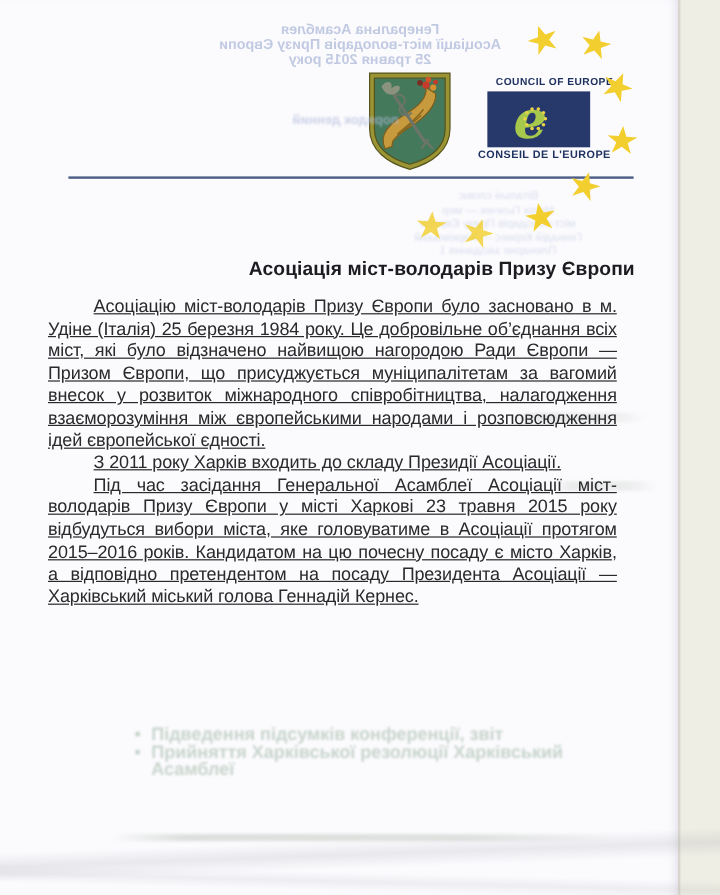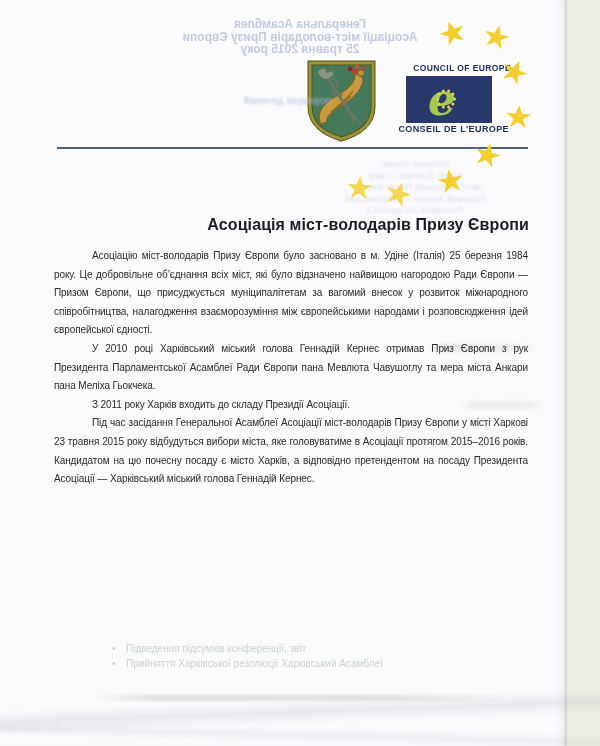--- a/index.html
+++ b/index.html
@@ -38,46 +38,46 @@
     clip-path:polygon(50% 0%,63% 36%,100% 36%,69% 58%,82% 95%,50% 72%,18% 95%,31% 58%,0% 36%,37% 36%);
   }
   .star.dim{opacity:.82;}
   
   .doc-title{
     position:absolute;left:55px;top:205px;width:474px;text-align:right;
     font-size:16px;font-weight:bold;color:var(--title-ink,#1c1c20);
     letter-spacing:.1px;z-index:4;
   }
   .body-text{
-    position:absolute;left:54px;top:247px;width:474px;z-index:4;
-    font-size:10px;line-height:18.6px;color:var(--ink,#2a2a2d);
-    text-align:justify;letter-spacing:-0.1px;
+    position:absolute;left:40px;top:247px;width:474px;z-index:4;
+    font-size:15px;line-height:18.6px;color:var(--ink,#2a2a2d);
+    text-align:justify;letter-spacing:-0.1px;text-decoration:underline;
   }
   .body-text p{margin:0;text-indent:38px;}
   
   .bleed-top{
     position:absolute;left:140px;top:18px;width:320px;text-align:center;
     transform:scaleX(-1);color:var(--bleed-blue,#b3bfdc);
     font-weight:bold;font-size:12px;line-height:12.5px;
     filter:blur(.6px);opacity:.8;z-index:1;
   }
   .bleed-frag{
     position:absolute;left:228px;top:94px;width:120px;text-align:center;
     transform:scaleX(-1);color:var(--bleed-blue,#b3bfdc);
     font-size:11px;font-weight:bold;filter:blur(.8px);opacity:.65;z-index:1;
   }
   .bleed-mid{
     position:absolute;left:290px;top:158px;width:250px;text-align:center;
     transform:scaleX(-1);color:var(--bleed-blue,#b3bfdc);
     font-size:9.5px;line-height:11.5px;filter:blur(1px);opacity:.45;z-index:1;
   }
   .bleed-bottom{
-    position:absolute;left:112px;top:642px;width:400px;z-index:1;
-    color:var(--bleed-green,#a9bfae);font-size:10px;line-height:14.5px;
-    filter:blur(.7px);opacity:.62;
+    position:absolute;left:112px;top:606px;width:400px;z-index:1;
+    color:var(--bleed-green,#a9bfae);font-size:15px;line-height:14.5px;
+    filter:blur(.7px);opacity:.62;font-weight:bold;
   }
   .bleed-bottom .b-line{padding-left:14px;position:relative;}
   .bleed-bottom .b-line.bullet::before{
     content:"•";position:absolute;left:0;top:0;
   }
   .smudge{
     position:absolute;left:92px;top:695px;width:420px;height:6px;z-index:1;
     background:linear-gradient(90deg,transparent,#aeb8ab 15%,#b5bdb2 70%,transparent);
     filter:blur(1.4px);opacity:.4;
   }
@@ -160,21 +160,20 @@
 <div class="star" style="left:438px;top:169px;transform:rotate(-10deg);"></div>
 <div class="star dim" style="left:347px;top:176px;transform:rotate(4deg);"></div>
 <div class="star dim" style="left:386px;top:182px;transform:rotate(18deg);"></div>
 
 <div class="divider"></div>
 
 <h1 class="doc-title">Асоціація міст-володарів Призу Європи</h1>
 
 <div class="body-text">
   <p>Асоціацію міст-володарів Призу Європи було засновано в м. Удіне (Італія) 25 березня 1984 року. Це добровільне об’єднання всіх міст, які було відзначено найвищою нагородою Ради Європи — Призом Європи, що присуджується муніципалітетам за вагомий внесок у розвиток міжнародного співробітництва, налагодження взаєморозуміння між європейськими народами і розповсюдження ідей європейської єдності.</p>
-  <p>У 2010 році Харківський міський голова Геннадій Кернес отримав Приз Європи з рук Президента Парламентської Асамблеї Ради Європи пана Мевлюта Чавушоглу та мера міста Анкари пана Меліха Гьокчека.</p>
   <p>З 2011 року Харків входить до складу Президії Асоціації.</p>
   <p>Під час засідання Генеральної Асамблеї Асоціації міст-володарів Призу Європи у місті Харкові 23 травня 2015 року відбудуться вибори міста, яке головуватиме в Асоціації протягом 2015–2016 років. Кандидатом на цю почесну посаду є місто Харків, а відповідно претендентом на посаду Президента Асоціації — Харківський міський голова Геннадій Кернес.</p>
 </div>
 
 <div class="bleed-bottom">
   <div class="b-line bullet">Підведення підсумків конференції, звіт</div>
   <div class="b-line bullet">Прийняття Харківської резолюції Харківський Асамблеї</div>
 </div>
 <div class="smudge"></div>
 <div class="smudge small1"></div>

